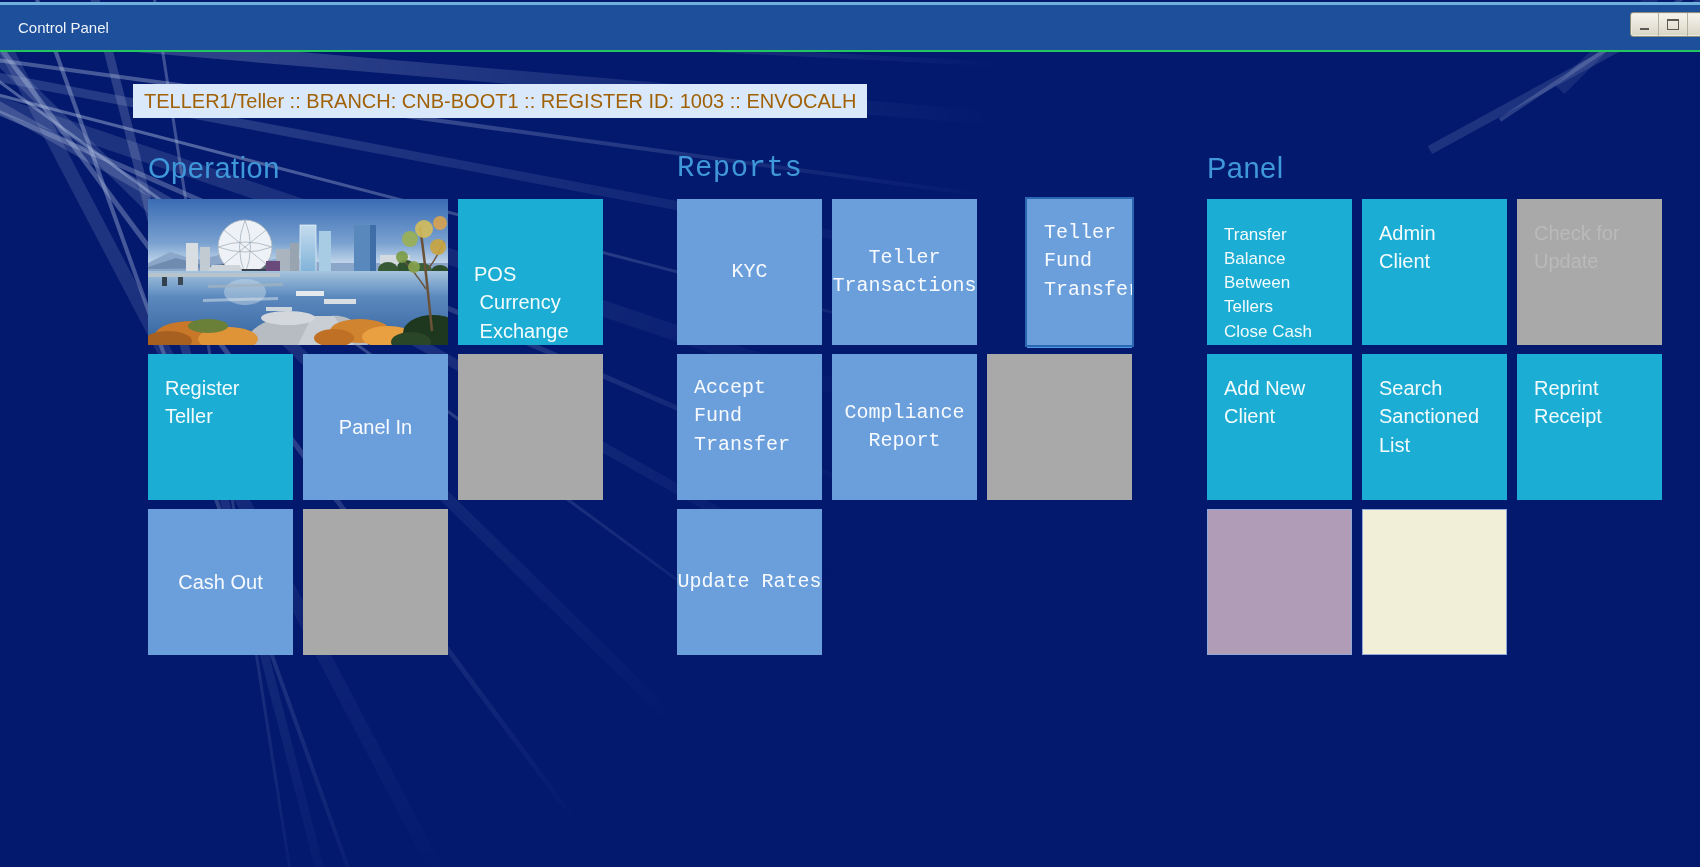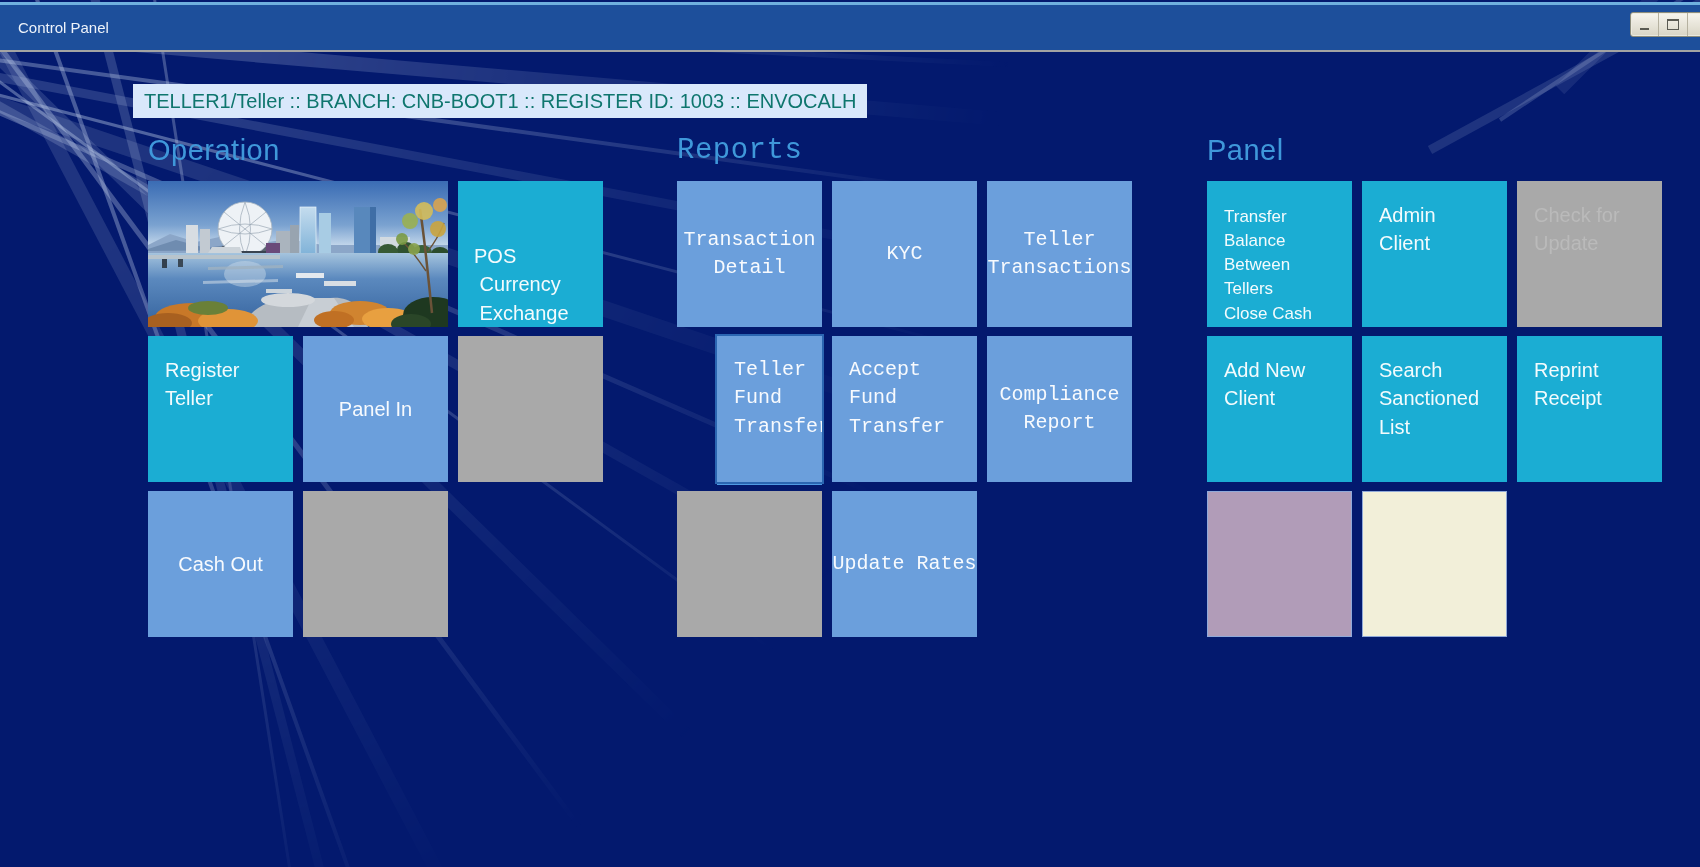--- a/index.html
+++ b/index.html
@@ -8,45 +8,45 @@
     width:1700px;height:867px;overflow:hidden;position:relative;
     background:#03196e;
     font-family:"Liberation Sans", sans-serif;
   }
   
   .bg-rays{position:absolute;inset:0;z-index:0;pointer-events:none;}
   
   .top-accent{position:absolute;top:2px;left:0;right:0;height:3px;background:#6fb0de;z-index:5;}
   .titlebar{
     position:absolute;top:5px;left:0;right:0;height:45px;
-    background:#1d4f9b;border-bottom:2px solid #a3a3a3;z-index:5;
+    background:#1d4f9b;border-bottom:2px solid #22c55e;z-index:5;
   }
   .titlebar-text{
     position:absolute;left:18px;top:0;height:45px;line-height:45px;
     color:#eef3fa;font-size:15px;
   }
   .win-controls{
     position:absolute;top:12px;right:-16px;height:23px;width:84px;
     background:linear-gradient(#f7f5ee,#d9d5c5);
     border:1px solid #8d8d7c;border-radius:3px;
     box-shadow:inset 0 0 0 1px #eceadf;
     display:flex;z-index:6;
   }
   .win-btn{flex:1;border-right:1px solid #b5b1a0;display:flex;align-items:center;justify-content:center;}
   .win-btn:last-child{border-right:none;}
   .glyph-min{width:9px;height:2px;background:#5a5a52;margin-top:9px;}
   .glyph-max{width:10px;height:8px;border:1px solid #5a5a52;border-top-width:2px;}
   
   .session-badge{
     position:absolute;left:133px;top:84px;height:34px;z-index:2;
-    background:#d9e8fb;color:#0f766e;
+    background:#d9e8fb;color:#a16207;
     font-size:20px;line-height:34px;padding:0 11px;white-space:nowrap;
   }
   
-  .section{position:absolute;top:128px;z-index:2;width:455px;padding-left:25px;}
+  .section{position:absolute;top:146px;z-index:2;width:455px;padding-left:25px;}
   .section-operation{left:123px;}
   .section-reports{left:652px;font-family:Liberation Mono, monospace;}
   .section-tools{left:1182px;}
   .section-title{
     margin:0;height:53px;box-sizing:border-box;padding-top:6px;
     font-size:29px;font-weight:300;color:#3f98da;letter-spacing:.5px;
   }
   .tile-grid{
     display:grid;grid-template-columns:repeat(3,145px);
     grid-auto-rows:146px;column-gap:10px;row-gap:9px;
@@ -221,24 +221,20 @@
     </div>
     <div class="tile t-gray"></div>
   </div>
 </div>
 
 <div class="section section-reports">
   <h2 class="section-title">Reports</h2>
   <div class="tile-grid">
 
     <div class="tile t-blue ctr">
-      <span class="tile-label">Transaction
-Detail</span>
-    </div>
-    <div class="tile t-blue ctr">
       <span class="tile-label">KYC</span>
     </div>
     <div class="tile t-blue ctr">
       <span class="tile-label">Teller
 Transactions</span>
     </div>
 
     <div class="tile t-blue tl focused">
       <span class="tile-label">Teller Fund
 Transfer</span>

